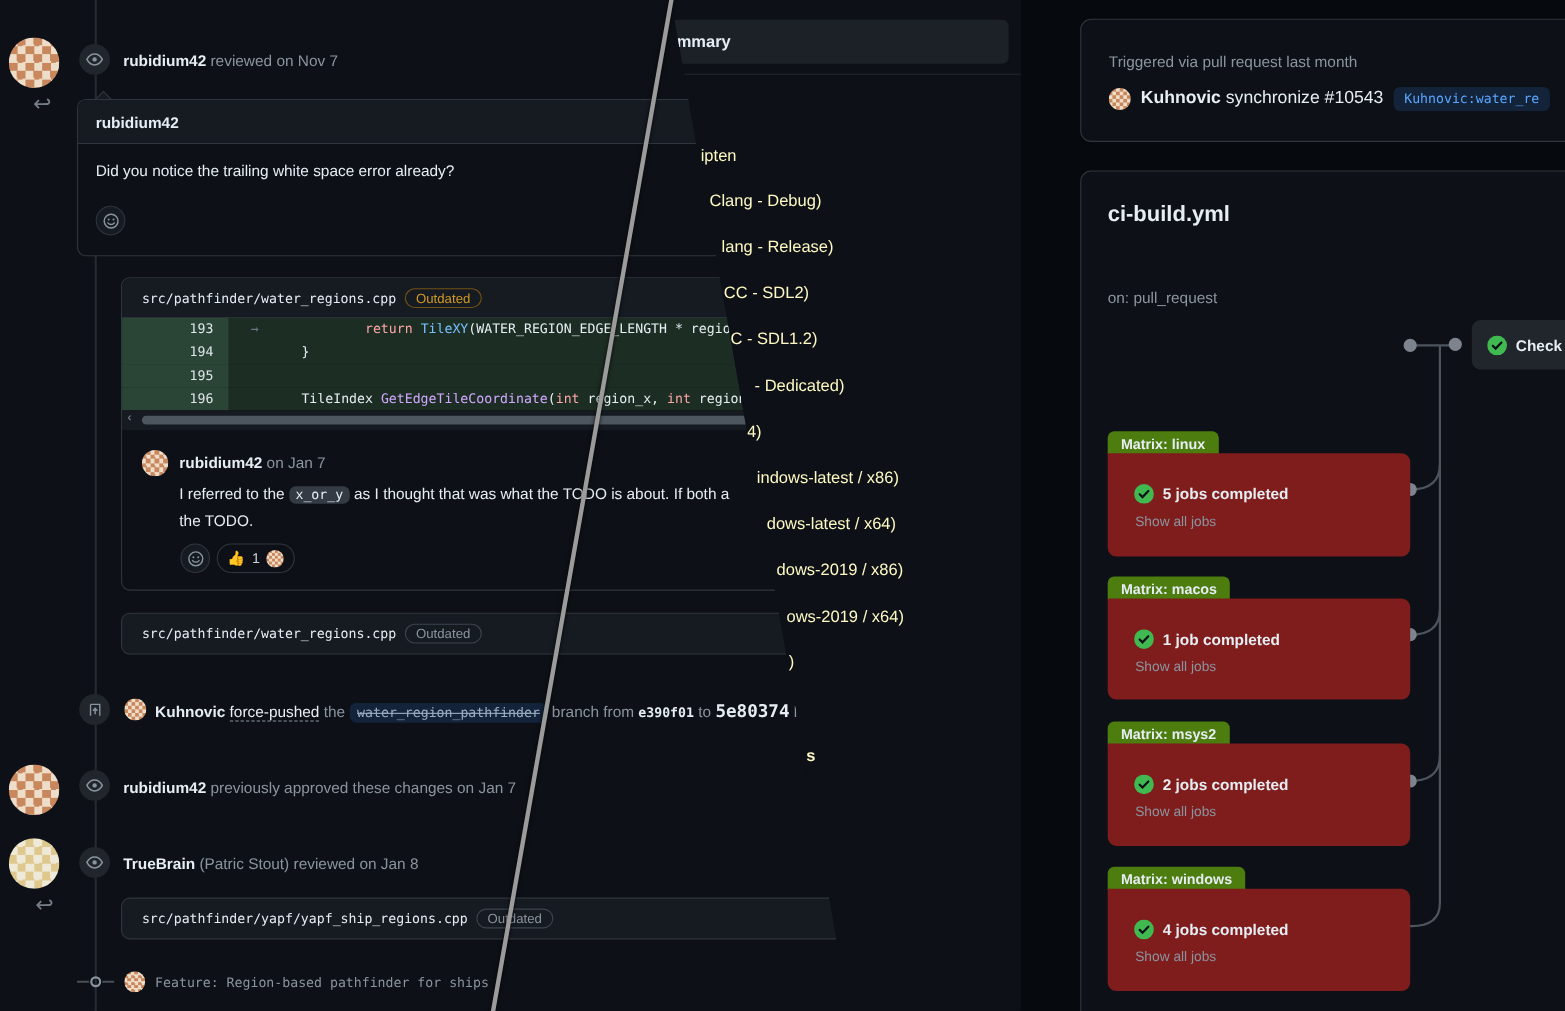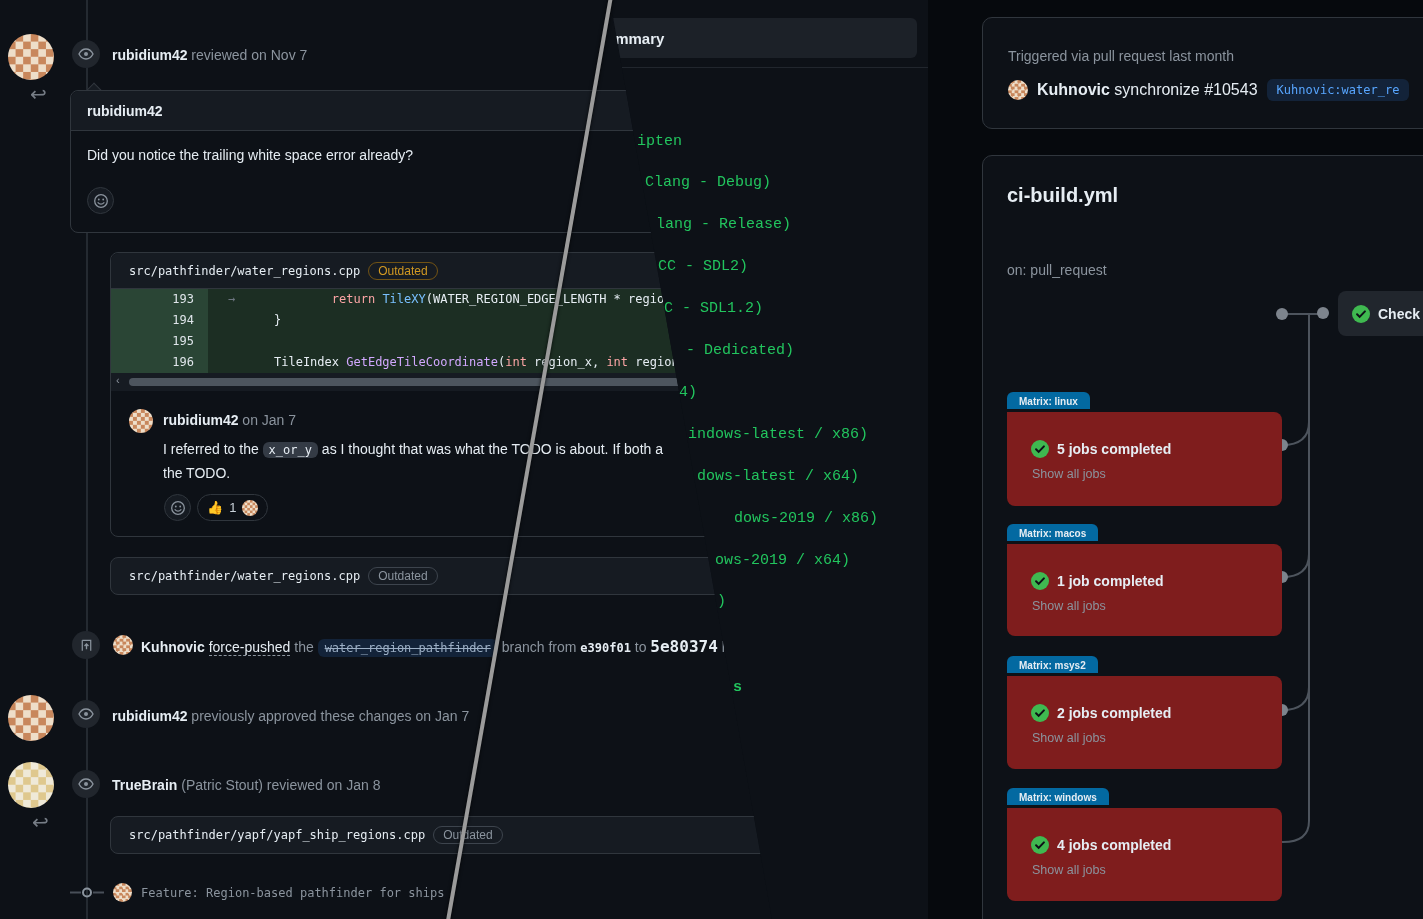--- a/index.html
+++ b/index.html
@@ -55,25 +55,25 @@
   .reaction-pill { height:27px; border:1px solid #30363d; border-radius:999px;
       display:flex; align-items:center; padding:0 9px; gap:6px; font-size:13px; color:#c9d1d9; }
 
   
   #right-page { background:#0d1117; clip-path:polygon(610px 0,100% 0,100% 100%,772px 100%); }
   .canvas-dark { left:928px; top:0; width:495px; height:919px; background:#06090d; }
   .summary-pill { left:560px; top:18px; width:357px; height:40px; background:#1c2128;
       border-radius:6px; display:flex; align-items:center; padding-left:36px;
       font-size:15px; font-weight:bold; }
   .sidebar-divider { left:560px; top:67px; width:368px; height:1px; background:#21262d; }
-  .check-frag { position:absolute; font-size:15px; color:#22c55e; white-space:nowrap;font-family:Liberation Mono, monospace; }
+  .check-frag { position:absolute; font-size:15px; color:#fef9c3; white-space:nowrap; }
 
   .panel { position:absolute; border:1px solid #30363d; border-radius:10px; background:#0d1117; }
-  .job-tab { position:absolute; background:#0369a1; border-radius:6px 6px 0 0;
-      font-size:10px; font-weight:bold; padding:4px 12px 2px 12px; color:#e6edf3; }
+  .job-tab { position:absolute; background:#4d7c0f; border-radius:6px 6px 0 0;
+      font-size:13px; font-weight:bold; padding:4px 12px 2px 12px; color:#e6edf3; }
   .job-card { position:absolute; background:#7f1d1d; border-radius:0 8px 8px 8px; }
   .job-card .status-line { position:absolute; left:24px; top:28px; display:flex;
       align-items:center; gap:8px; font-size:14px; font-weight:bold; }
   .job-card .show-link { position:absolute; left:25px; top:55px; font-size:12.5px; color:#8b949e; }
   .check-icon { width:18px; height:18px; flex:none; }
   .single-card { position:absolute; background:#21262d; border-radius:8px;
       display:flex; align-items:center; padding:0 14px; gap:9px; }
   .duration { margin-left:auto; color:#8b949e; font-size:12.5px; }
   .node-card { position:absolute; background:#21262d; border-radius:8px;
       display:flex; align-items:center; padding:0 14px; gap:8px; font-size:14px; font-weight:bold; }
@@ -246,21 +246,21 @@
   <div id="check-frags">
       <span class="check-frag" style="left: 637px; top: 133px;">ipten</span>
       <span class="check-frag" style="left: 645px; top: 174px;">Clang - Debug)</span>
       <span class="check-frag" style="left: 656px; top: 216px;">lang - Release)</span>
       <span class="check-frag" style="left: 658px; top: 258px;">CC - SDL2)</span>
       <span class="check-frag" style="left: 664px; top: 300px;">C - SDL1.2)</span>
       <span class="check-frag" style="left: 686px; top: 342px;">- Dedicated)</span>
       <span class="check-frag" style="left: 679px; top: 384px;">4)</span>
       <span class="check-frag" style="left: 688px; top: 426px;">indows-latest / x86)</span>
       <span class="check-frag" style="left: 697px; top: 468px;">dows-latest / x64)</span>
-      <span class="check-frag" style="left: 706px; top: 510px; margin-left: 28px;">dows-2019 / x86)</span>
+      <span class="check-frag" style="left: 706px; top: 510px;">dows-2019 / x86)</span>
       <span class="check-frag" style="left: 715px; top: 552px;">ows-2019 / x64)</span>
       <span class="check-frag" style="left: 717px; top: 593px;">)</span>
       <span class="check-frag" style="left: 733px; top: 679px; font-weight: bold;">s</span>
     </div>
 
   <div class="panel" style="left:982px;top:17px;width:460px;height:112px;">
     <div class="muted" style="position:absolute;left:25px;top:30px;font-size:14px;">Triggered via pull request last month</div>
     <div style="position:absolute;left:25px;top:61px;display:flex;align-items:center;gap:9px;font-size:16px;">
       <span class="identicon" style="width:20px;height:20px;display:inline-block;"></span>
       <span><span class="bold">Kuhnovic</span>

